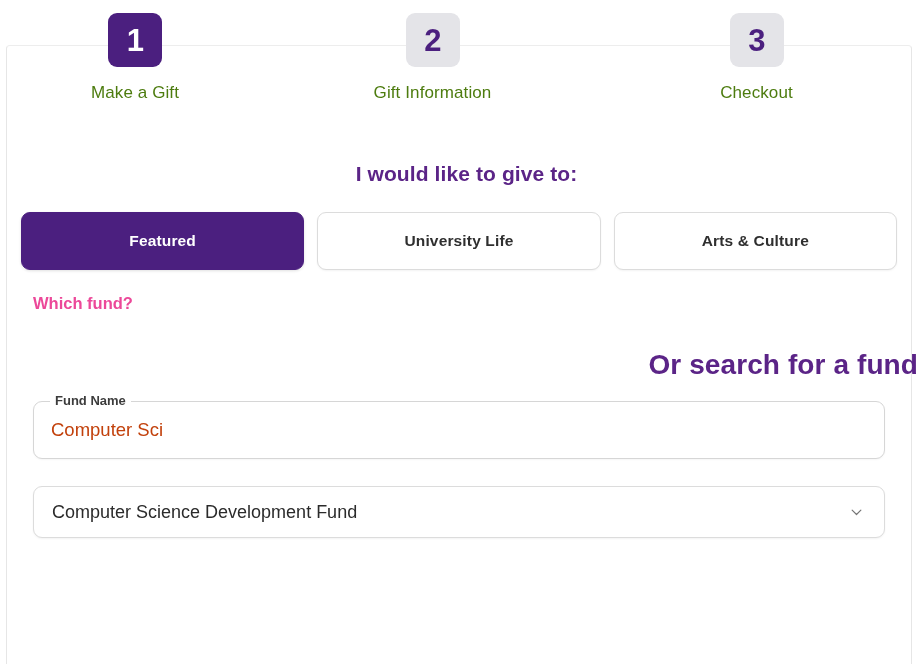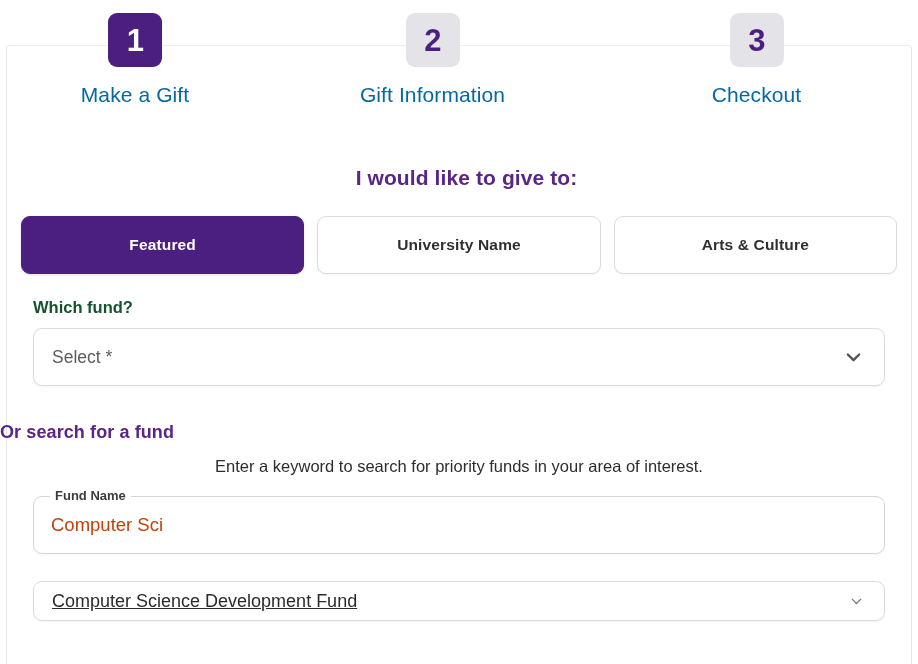--- a/index.html
+++ b/index.html
@@ -71,22 +71,22 @@
   .step-badge.active {
     background: #4b1f7f;
     color: #ffffff;
   }
   .step-badge.inactive {
     background: #e4e4e8;
     color: #4b1f7f;
   }
   .step-label {
     margin-top: 16px;
-    font-size: 21px;
-    color: #0369a1;
+    font-size: 17px;
+    color: #4d7c0f;
     letter-spacing: 0.1px;
     white-space: nowrap;
   }
 
   
   .give-heading {
     margin: 59px 0 0 15px;
     text-align: center;
     font-size: 21px;
     font-weight: bold;
@@ -123,21 +123,21 @@
     border-color: #4b1f7f;
     color: #ffffff;
     box-shadow: 0 1px 3px rgba(0,0,0,0.12);
   }
 
   
   .field-label {
     margin: 24px 0 0 33px;
     font-size: 16.5px;
     font-weight: bold;
-    color: #14532d;
+    color: #ec4899;
   }
 
   .select-box {
     position: relative;
     margin: 11px 33px 0 33px;
     height: 58px;
     background: #ffffff;
     border: 1px solid #dcdcdc;
     border-radius: 9px;
     box-shadow: 0 1px 2px rgba(0,0,0,0.05);
@@ -165,22 +165,22 @@
     top: 50%;
     transform: translateY(-50%);
     width: 15px;
     height: 15px;
     display: block;
   }
 
   
   .search-heading {
     margin: 36px 0 0 0;
-    text-align: left;
-    font-size: 18px;
+    text-align: right;
+    font-size: 28px;
     font-weight: bold;
     color: #5b2487;
     letter-spacing: 0.1px;
   }
   .search-sub {
     margin: 14px 0 0 0;
     text-align: center;
     font-size: 16.5px;
     color: #2d2d2d;
   }
@@ -226,29 +226,28 @@
     font-family: "Liberation Sans", sans-serif;
     font-size: 18.5px;
     color: #c2410c;
     border-radius: 9px;
   }
 
   
   .result-box {
     position: relative;
     margin: 27px 33px 0 33px;
-    height: 40px;
+    height: 52px;
     background: #ffffff;
     border: 1px solid #dcdcdc;
     border-radius: 9px;
     box-shadow: 0 1px 2px rgba(0,0,0,0.05);
     display: flex;
     align-items: center;
     cursor: pointer;
-    text-decoration: underline;
   }
   .result-value {
     padding-left: 18px;
     font-size: 18px;
     color: #2b2b2b;
   }
 </style>
 </head>
 <body>
 
@@ -272,36 +271,29 @@
       <div class="step-badge inactive">3</div>
       <div class="step-label">Checkout</div>
     </div>
 
   </div>
 
   <div class="give-heading">I would like to give to:</div>
 
   <div class="tabs">
     <div class="tab selected">Featured</div>
-    <div class="tab">University Name</div>
+    <div class="tab">University Life</div>
     <div class="tab">Arts &amp; Culture</div>
   </div>
 
   <div class="field-label">Which fund?</div>
 
-  <div class="select-box">
-    <span class="select-value">Select *</span>
-    <svg class="chev-strong" viewBox="0 0 24 24" fill="none" aria-hidden="true">
-      <path d="M4 8.5 L12 16.5 L20 8.5" stroke="#555555" stroke-width="3.4" stroke-linecap="round" stroke-linejoin="round"></path>
-    </svg>
-  </div>
 
   <div class="search-heading">Or search for a fund</div>
 
-  <div class="search-sub">Enter a keyword to search for priority funds in your area of interest.</div>
 
   <div class="outlined-field">
     <div class="outlined-border"></div>
     <label class="notch-label">Fund Name</label>
     <input class="outlined-input" type="text" value="Computer Sci" style="">
   </div>
 
   <div class="result-box">
     <span class="result-value">Computer Science Development Fund</span>
     <svg class="chev-light" viewBox="0 0 24 24" fill="none" aria-hidden="true">

